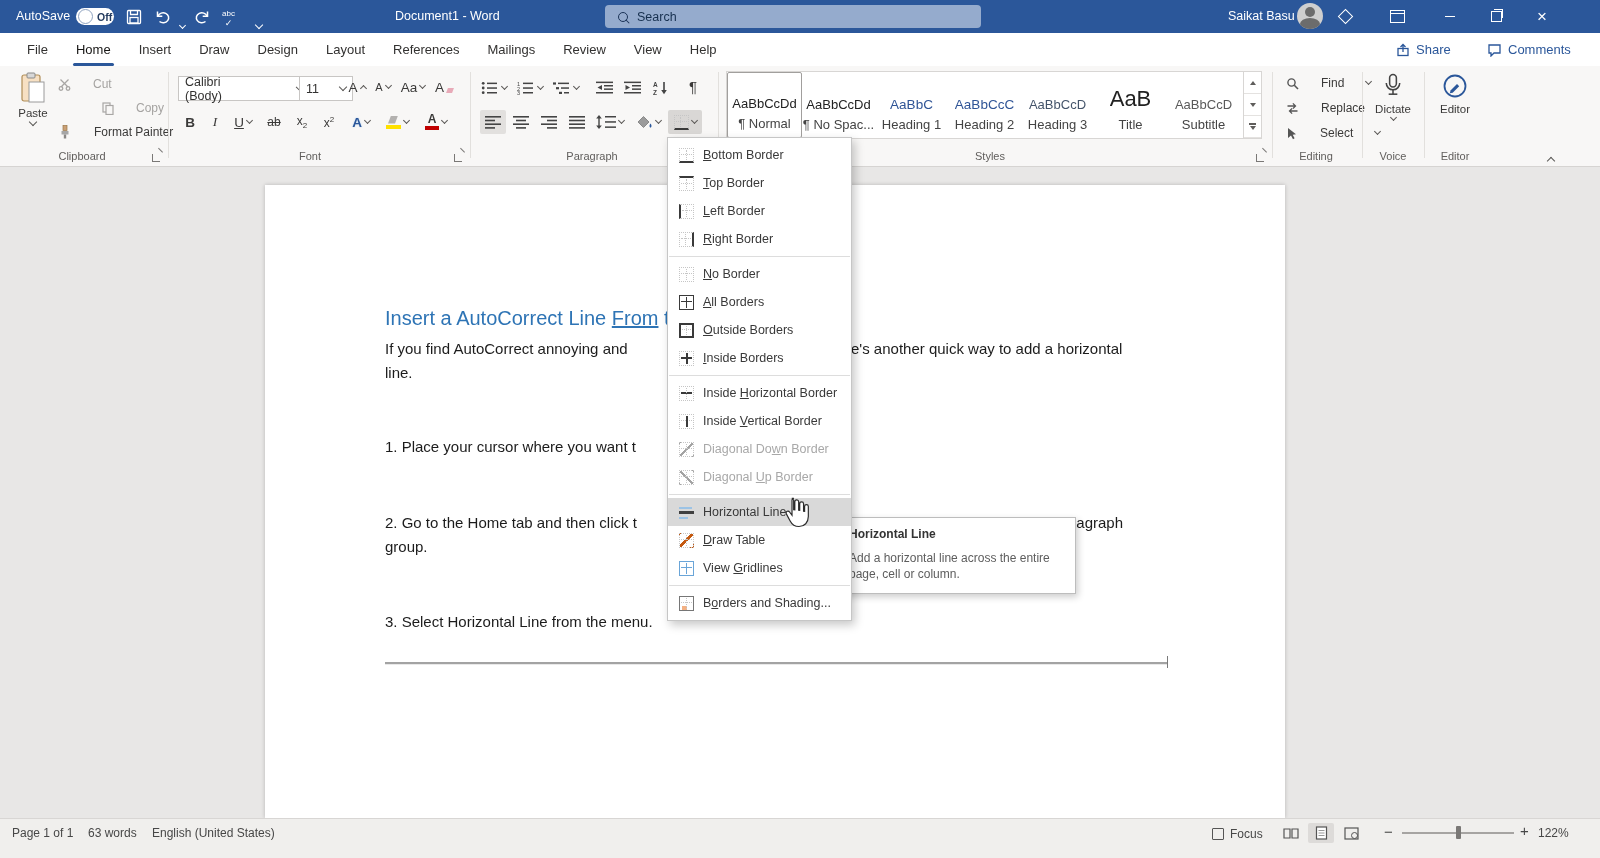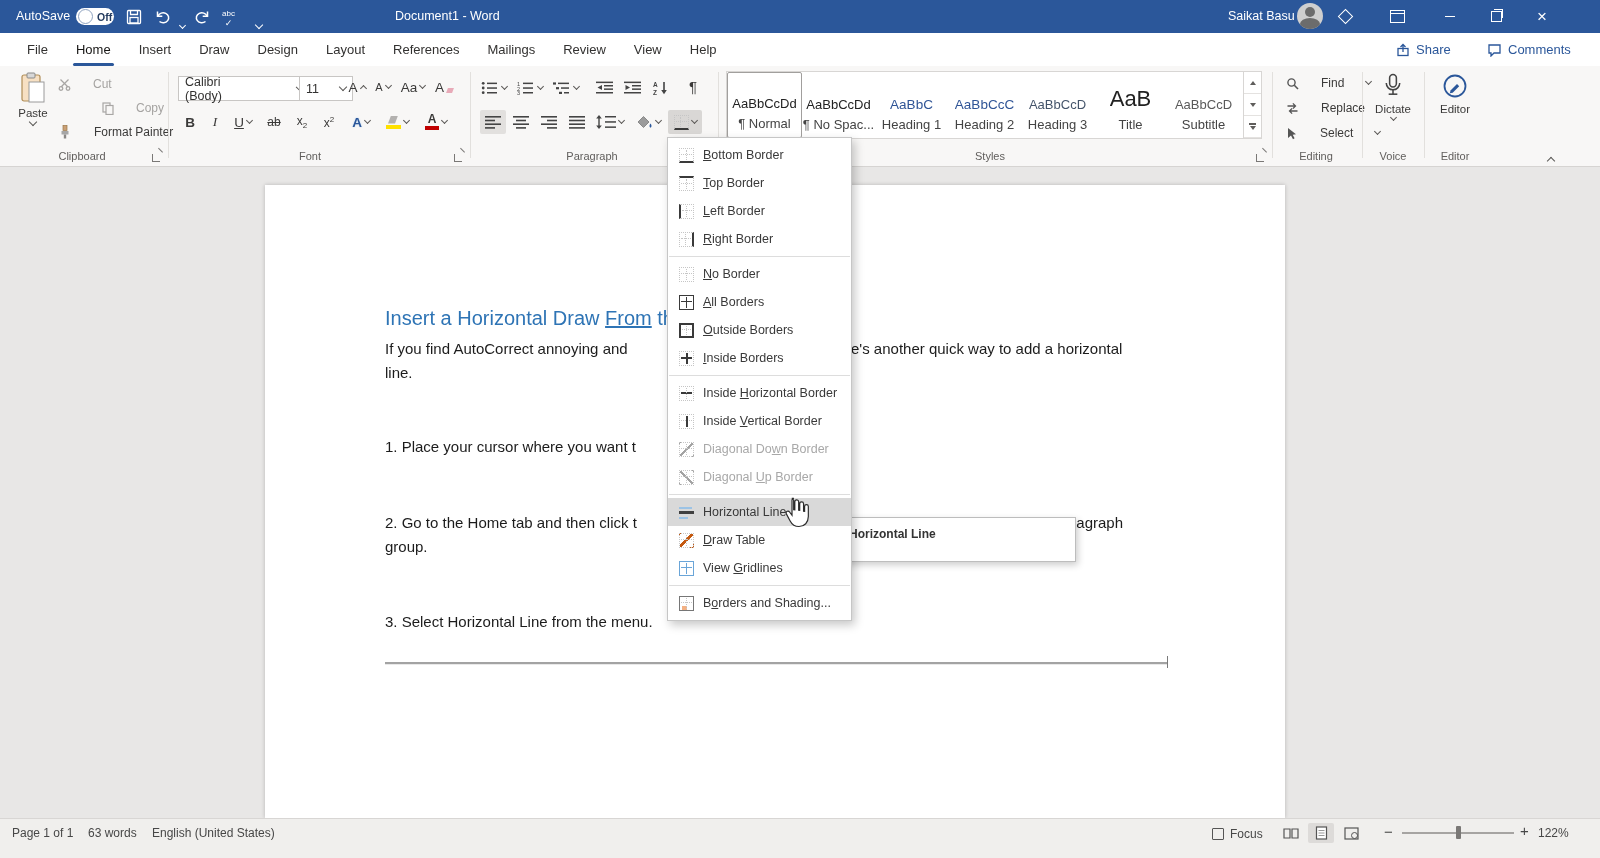--- a/index.html
+++ b/index.html
@@ -175,20 +175,24 @@
     </div>
     <div class="ab qat" style="left:222px;top:0;">
       <div style="text-align:center;line-height:7px;">
         <span style="font-size:8px;color:#fff;">abc</span><br><span style="font-size:9px;color:#fff;">✓</span>
       </div>
     </div>
     <div class="ab" style="left:256px;top:14px;"><span class="cv w"></span></div>
 
     <span class="ab tbtxt" style="left:395px;top:9px;">Document1 - Word</span>
 
+    <div class="ab search">
+      <span class="mag"></span>
+      <span>Search</span>
+    </div>
 
     <span class="ab tbtxt" style="left:1228px;top:9px;">Saikat Basu</span>
     <div class="ab avatar" style="left:1297px;top:3px;"></div>
     <div class="ab qat" style="left:1340px;top:0;">
         <span class="dia"></span>
       </div>
     <div class="ab qat" style="left:1390px;top:0;">
         <span class="rdo"></span>
       </div>
     <div class="ab winbtn" style="left:1427px;top:0;">
@@ -576,21 +580,21 @@
       <span>Editor</span>
     </div>
     <div class="glabel" style="left:1385px;">Editor</div>
 
     <div class="ab" style="left:1548px;top:84px;"><span class="cv up"></span></div>
   </div>
 
   <div class="ab canvas">
     <div class="page">
       <div class="dochead" style="left:120px;top:122px;">
-        <span>Insert a Horizontal Draw </span><span style="text-decoration:underline;">From</span><span> the</span>
+        <span>Insert a AutoCorrect Line </span><span style="text-decoration:underline;">From</span><span> the</span>
       </div>
       <span class="doctext" style="left:120px;top:155px;">If you find AutoCorrect annoying and</span>
       <span class="doctext" style="left:586px;top:155px;">e's another quick way to add a horizontal</span>
       <span class="doctext" style="left:120px;top:179px;">line.</span>
       <span class="doctext" style="left:120px;top:253px;">1. Place your cursor where you want t</span>
       <span class="doctext" style="left:120px;top:329px;">2. Go to the Home tab and then click t</span>
       <span class="doctext" style="left:798px;top:329px;">aragraph</span>
       <span class="doctext" style="left:120px;top:353px;">group.</span>
       <span class="doctext" style="left:120px;top:428px;">3. Select Horizontal Line from the menu.</span>
       <div class="hr" style="left:120px;top:477px;width:782px;"></div>
@@ -664,20 +668,21 @@
       </div>
     <div class="msep"></div>
     <div class="mi">
         <span class="bi bi-bs"></span>
         <span>B<u>o</u>rders and Shading...</span>
       </div>
   </div>
 
   <div class="tip">
     <div class="t">Horizontal Line</div>
+    <div class="b">Add a horizontal line across the entire page, cell or column.</div>
   </div>
 
   <div class="ab" style="left:782px;top:496px;z-index:70;">
     <svg width="28" height="34" viewBox="0 0 26 32">
       <path d="M9 2.2c1 0 1.8.8 1.8 1.8v9l1.1.1V5.5c0-1 .8-1.8 1.8-1.8s1.8.8 1.8 1.8v7.9l1 .15V7.3c0-1 .8-1.8 1.8-1.8s1.8.8 1.8 1.8v7l1 .2V9.9c0-1 .8-1.8 1.75-1.8 1 0 1.75.8 1.75 1.8v9.5c0 5.5-3.6 9.3-8.8 9.3-4.2 0-6.6-1.9-8.3-5.2l-3.6-6.7c-.5-.95-.1-2 .85-2.4.8-.35 1.7-.05 2.2.65l2.3 3.1V4.05c0-1 .8-1.85 1.8-1.85z" fill="#fff" stroke="#2b2b2b" stroke-width="1.1"></path>
     </svg>
   </div>
 
   <div class="ab statusbar">
     <span class="ab sb" style="left:12px;">Page 1 of 1</span>

